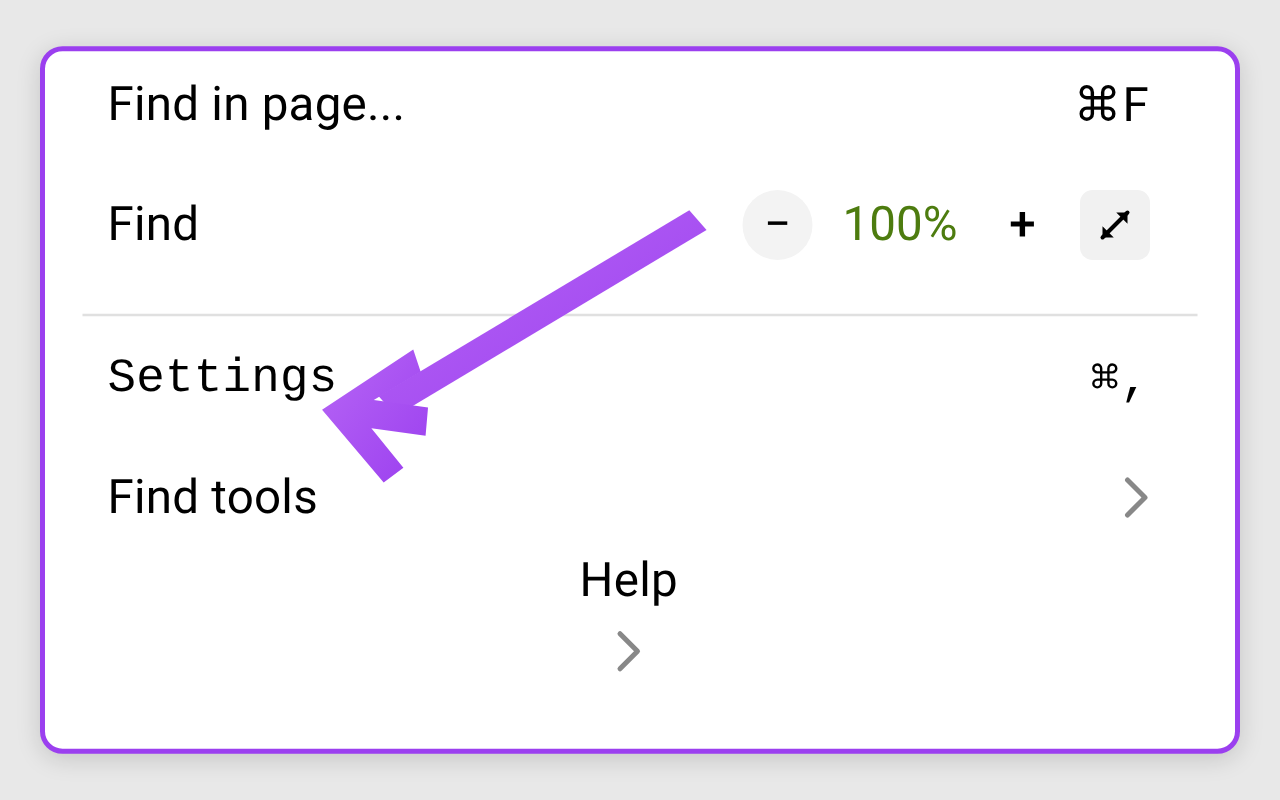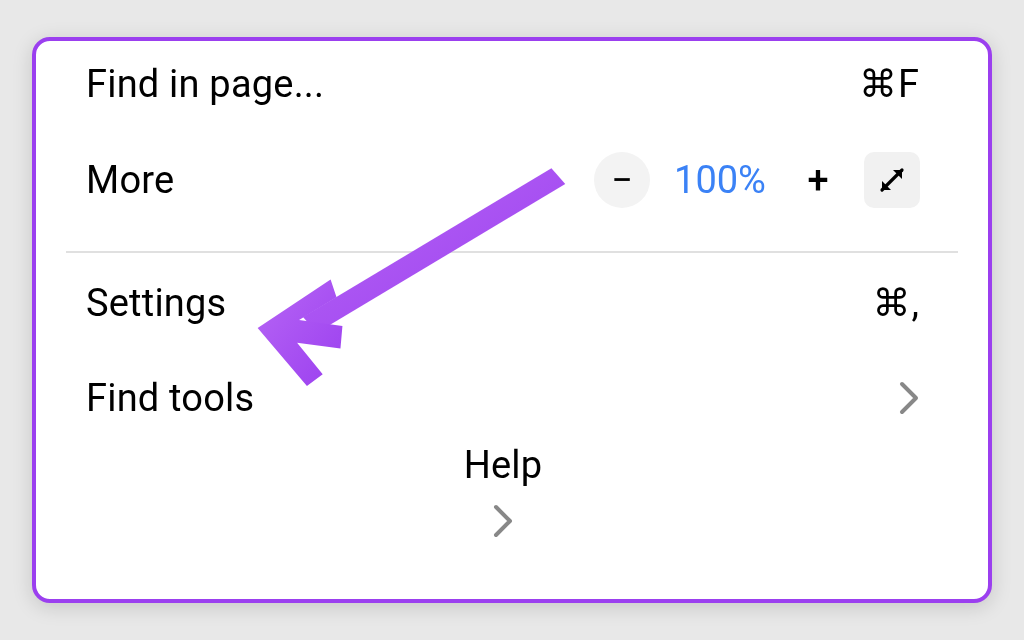--- a/index.html
+++ b/index.html
@@ -28,21 +28,21 @@
       align-items: center;
       justify-content: space-between;
       padding: 0 68px 0 50px;
       font-size: 38px;
       color: #000;
       height: 85px;
       gap: 16px;
     }
     .menu-row.find { height: 78px; padding-top: 8px; }
     .menu-row.zoom { height: 122px; }
-    .menu-row.settings { height: 100px; }
+    .menu-row.settings { height: 100px; font-family: Liberation Mono, monospace; }
     .menu-row.more-tools { height: 90px; }
     .menu-row.help { height: 87px; flex-direction: column; }
     .menu-label {
       letter-spacing: 0.2px;
     }
     .shortcut {
       font-size: 38px;
       letter-spacing: 1px;
       color: #000;
     }
@@ -67,21 +67,21 @@
       font-size: 38px;
       font-weight: 400;
       color: #000;
       cursor: pointer;
     }
     .zoom-btn.inc { background: transparent; font-weight: 500;}
     .zoom-value {
       font-size: 38px;
       min-width: 112px;
       text-align: center;
-      color: #3b82f6;
+      color: #4d7c0f;
     }
     .fullscreen-btn {
       width: 56px;
       height: 56px;
       border-radius: 10px;
       background: #f1f1f1;
       display: flex;
       align-items: center;
       justify-content: center;
       cursor: pointer;
@@ -103,21 +103,21 @@
 <body>
 
 <div class="panel">
 
   <div class="menu-row find">
     <span class="menu-label">Find in page...</span>
     <span class="shortcut">⌘F</span>
   </div>
 
   <div class="menu-row zoom">
-    <span class="menu-label">More</span>
+    <span class="menu-label">Find</span>
     <div class="zoom-controls">
       <div class="zoom-btn">
         <span>−</span>
       </div>
       <span class="zoom-value">100%</span>
       <div class="zoom-btn inc">
         <span>+</span>
       </div>
       <div class="fullscreen-btn">
         <svg width="32" height="32" viewBox="0 0 32 32">

